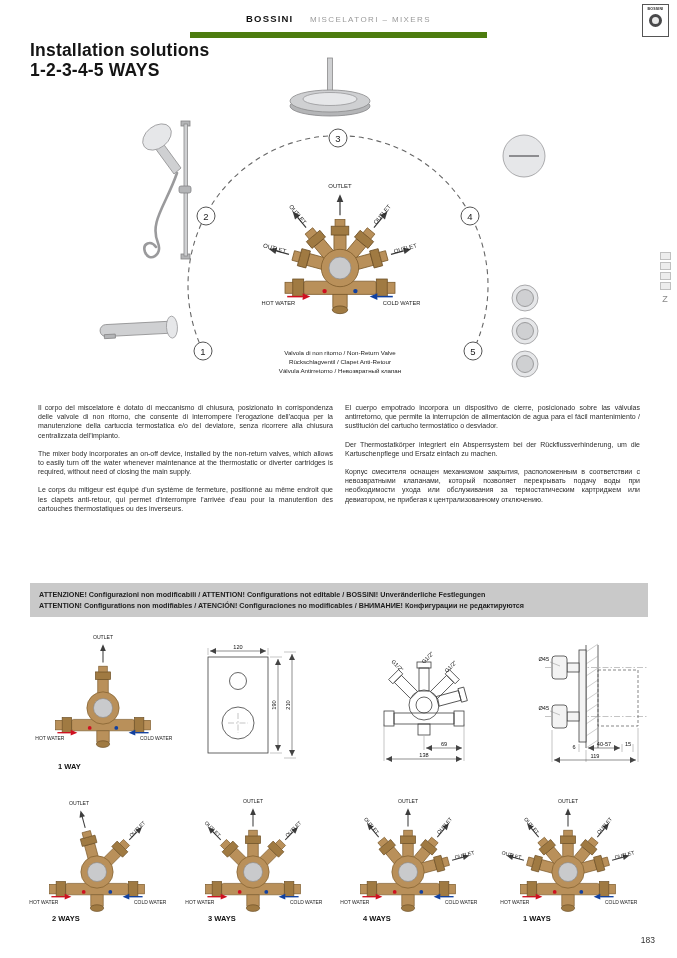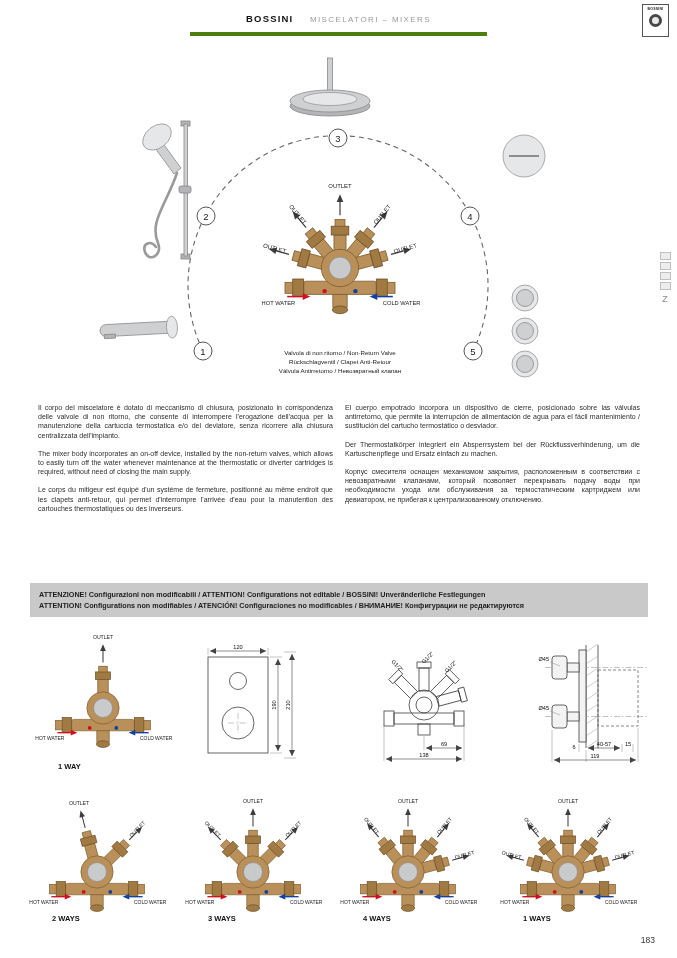--- a/index.html
+++ b/index.html
@@ -2,21 +2,21 @@
 <html><head>
 <meta charset="utf-8">
 <style>
   *{margin:0;padding:0;box-sizing:border-box}
   html,body{background:#fff}
   .page{position:relative;width:677px;height:958px;background:#fff;margin:0 auto;overflow:hidden;
         font-family:"Liberation Sans",sans-serif;color:#222}
   .abs{position:absolute}
 
   .header{left:0;right:0;top:8px;text-align:center}
-  .header-inner{display:inline-block;border-bottom:4px solid #4d7c0f;padding:0 56px 6px}
+  .header-inner{display:inline-block;border-bottom:6px solid #4d7c0f;padding:0 56px 6px}
   .brand{font-weight:bold;font-size:9.5px;letter-spacing:1.2px;color:#111;margin-right:12px}
   .section{font-size:8px;letter-spacing:1.4px;color:#9a9a9a}
 
   .logo{top:4px;right:8px;width:27px;height:33px;border:1px solid #555;background:#fff;
         text-align:center;padding-top:2px}
   .logo-text{font-size:3.5px;letter-spacing:.2px;color:#222;font-weight:bold}
   .logo-circle{width:13px;height:13px;border:3px solid #48484a;border-radius:50%;margin:3px auto 0;background:#e9e9e9}
 
   .sidetab{right:4px;top:250px;width:16px;text-align:center}
   .sq{width:11px;height:8px;border:1px solid #c0c0c0;background:#ededed;margin:2px auto}
@@ -88,20 +88,24 @@
   </div>
 
   <div class="abs sidetab">
     <div class="sq"></div>
     <div class="sq"></div>
     <div class="sq"></div>
     <div class="sq"></div>
     <div class="ztext">Z</div>
   </div>
 
+  <div class="abs title">
+    <div>Installation solutions</div>
+    <div>1-2-3-4-5 WAYS</div>
+  </div>
 
   <svg class="scene" viewBox="0 0 677 958">
     <defs>
       <marker id="me" markerWidth="7" markerHeight="6" refX="6" refY="3" orient="auto" markerUnits="userSpaceOnUse">
           <path d="M0 0L6 3L0 6Z" fill="#444"></path>
         </marker>
       <marker id="ms" markerWidth="7" markerHeight="6" refX="0" refY="3" orient="auto" markerUnits="userSpaceOnUse">
           <path d="M6 0L0 3L6 6Z" fill="#444"></path>
         </marker>
     </defs>

